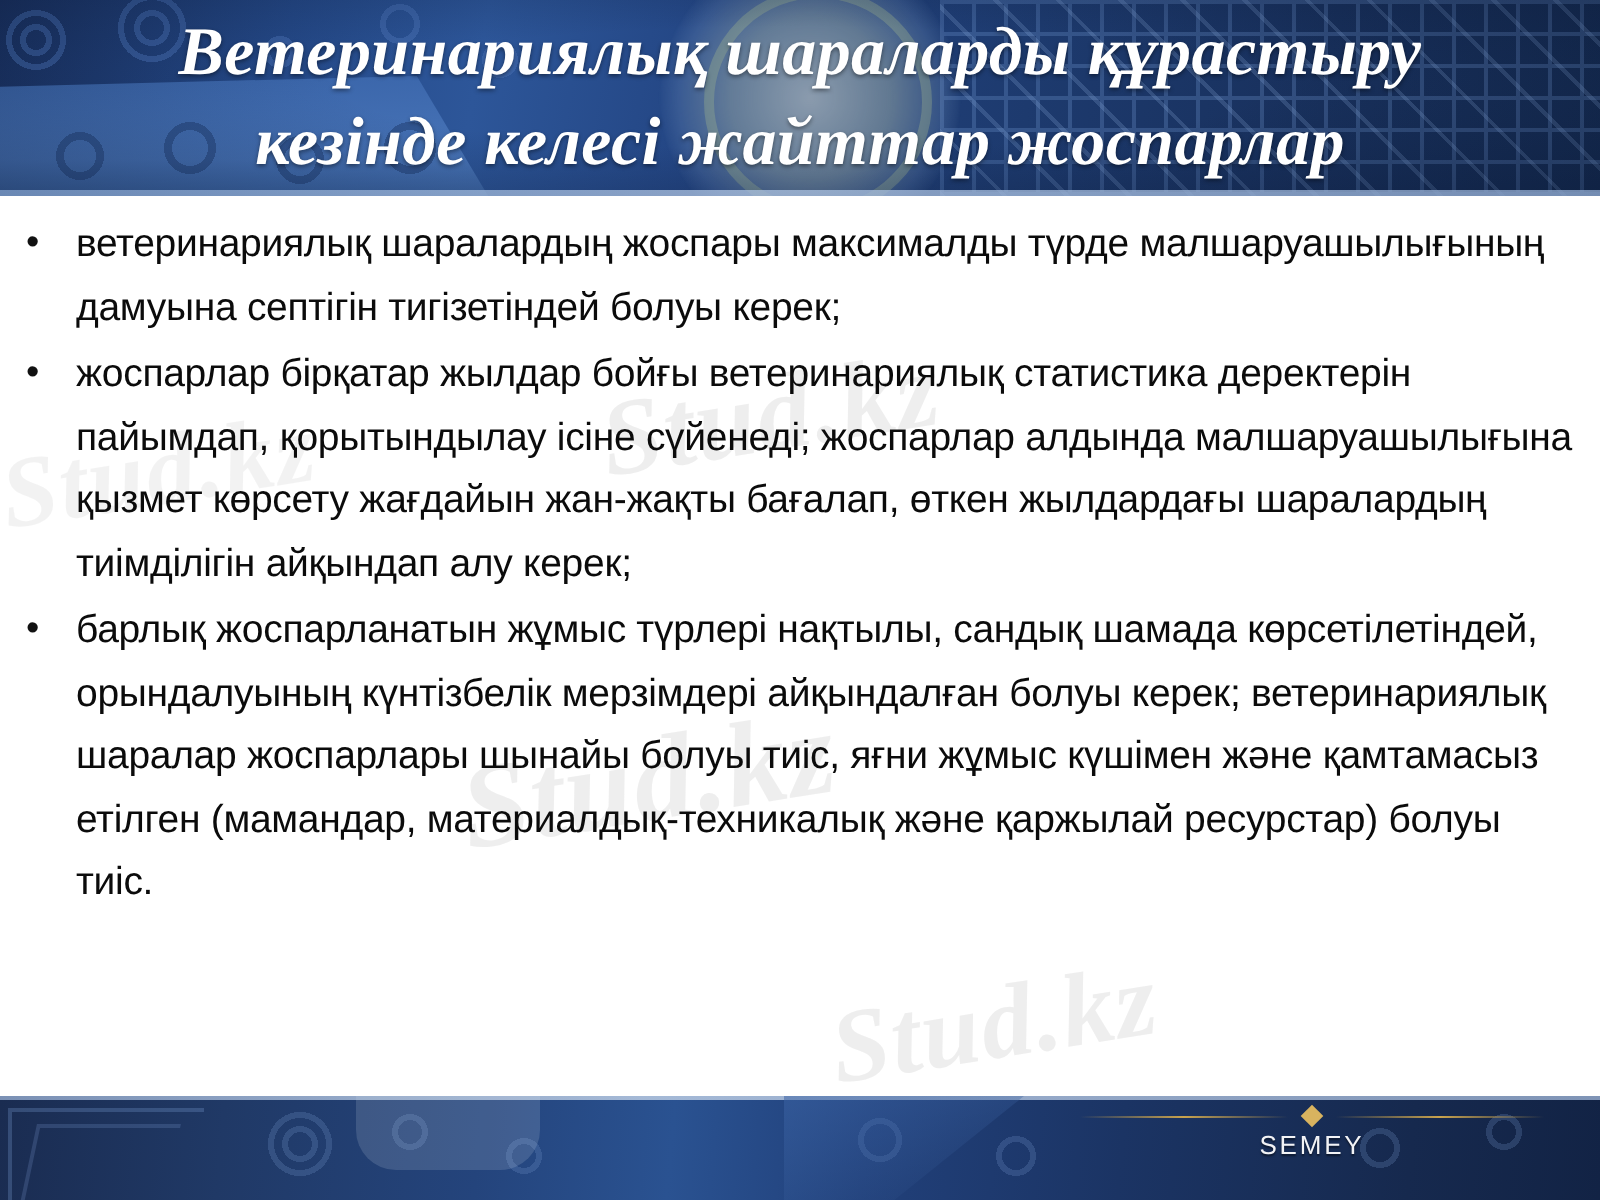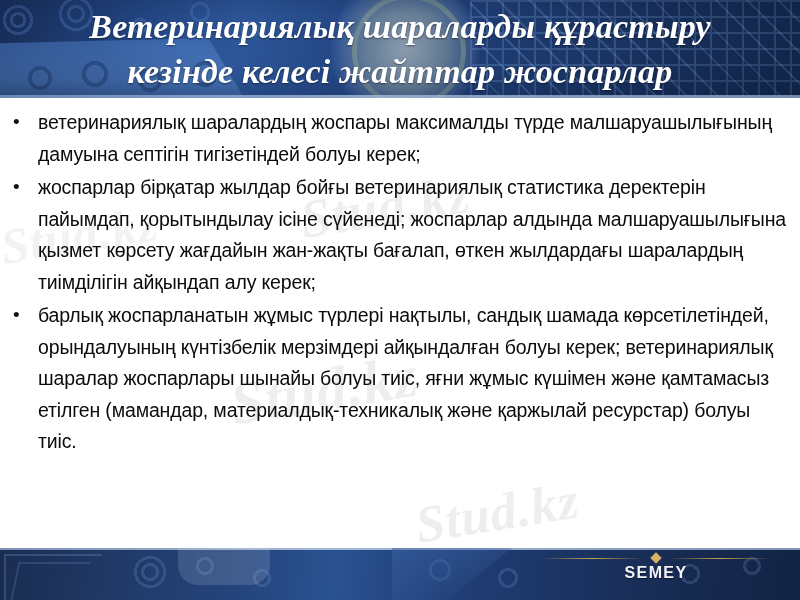--- a/index.html
+++ b/index.html
@@ -301,22 +301,22 @@
   .brand-rule .dia {
     position: absolute;
     left: 50%; top: 1px;
     width: 8px; height: 8px;
     margin-left: -4px;
     background: #d8b35f;
     transform: rotate(45deg);
   }
   .brand-bottom {
     font-family: "Liberation Sans", sans-serif;
-    font-weight: bold;
-    font-size: 16px;
+    font-weight: normal;
+    font-size: 13px;
     letter-spacing: 1.4px;
     color: #f2f3f6;
     text-shadow: 0 1px 1px rgba(0,0,0,.5);
     line-height: 17px;
   }
 </style>
 </head>
 <body>
 
 <div class="slide">

